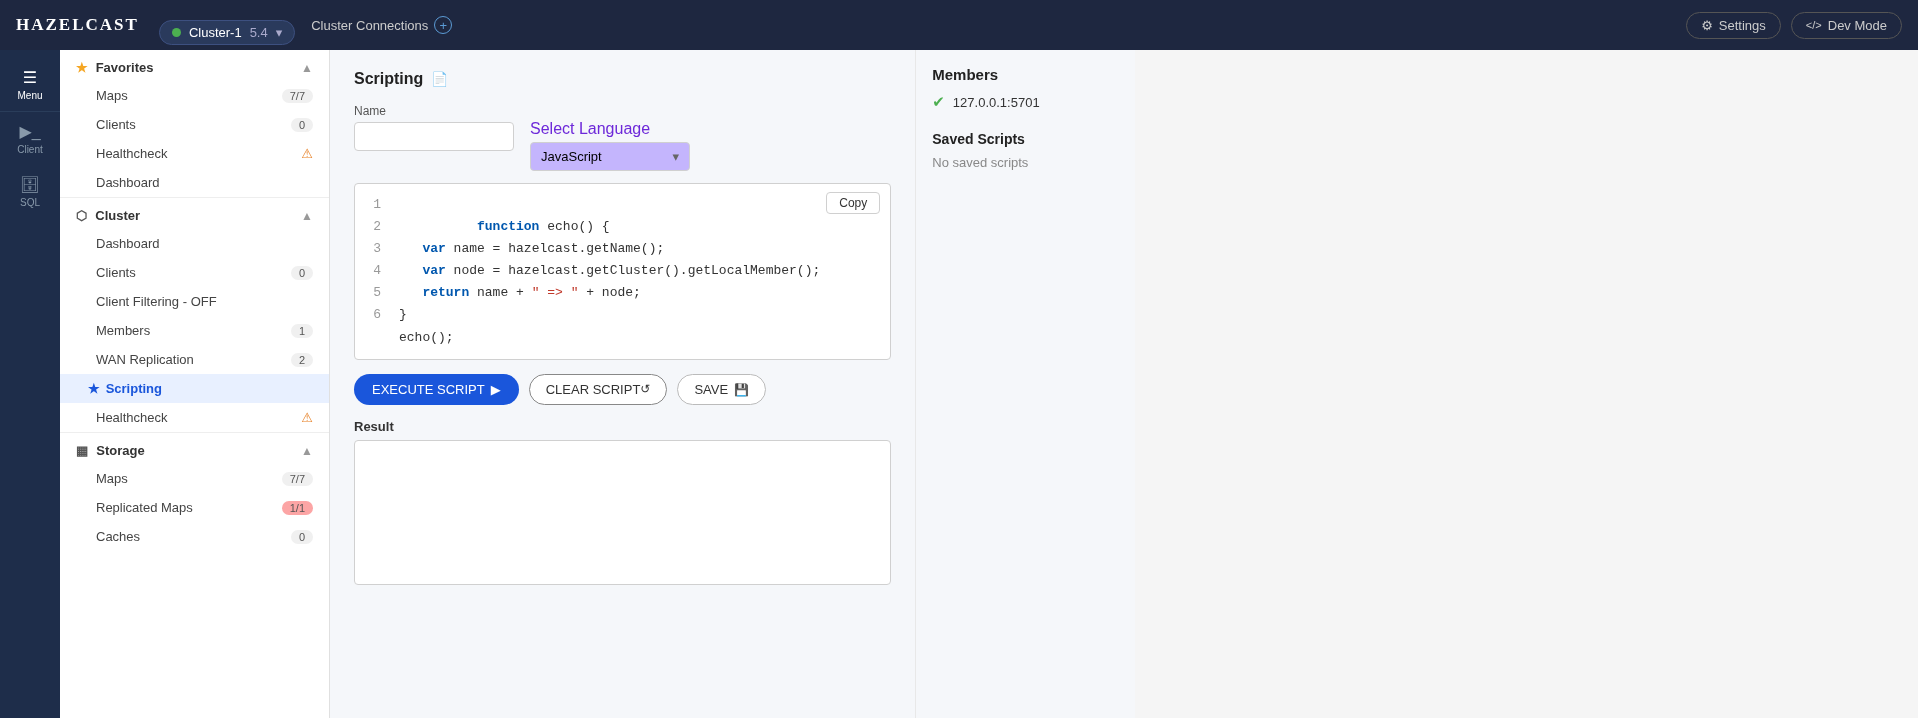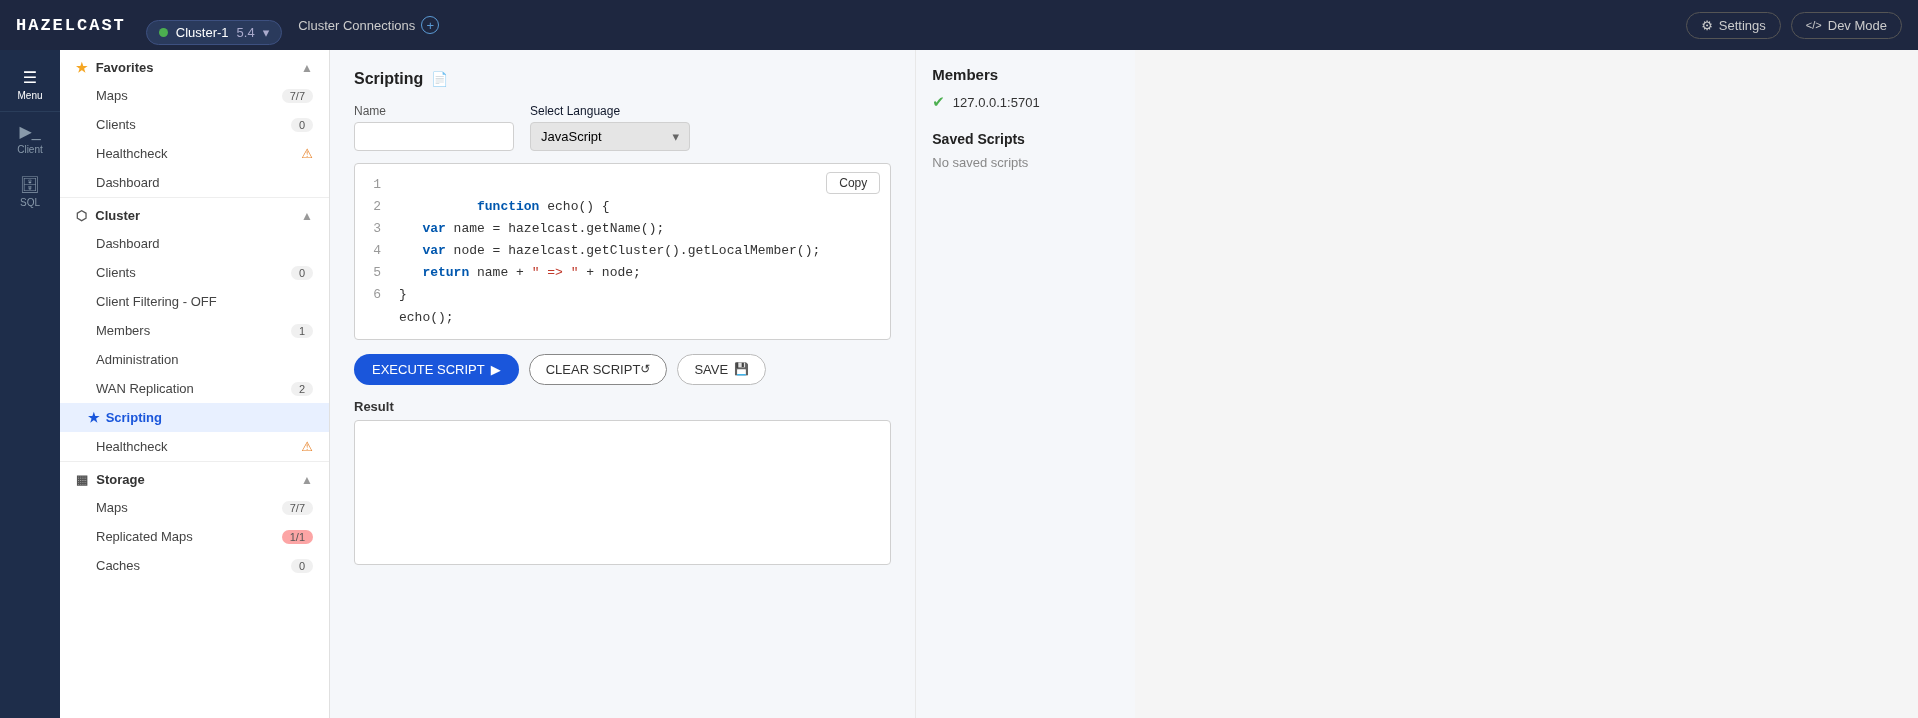--- a/index.html
+++ b/index.html
@@ -2,21 +2,21 @@
 <html><head>
   <meta charset="utf-8">
   <style>
     * { box-sizing: border-box; margin: 0; padding: 0; }
     body { font-family: -apple-system, BlinkMacSystemFont, 'Segoe UI', sans-serif; font-size: 13px; background: #f5f5f5; display: flex; height: 718px; overflow: hidden; }
   </style>
 </head>
 <body>
 
 <div style="position:fixed;top:0;left:0;right:0;height:50px;background:#1e2740;display:flex;align-items:center;z-index:200;">
-  <div style="padding:0 16px;color:white;font-size:17px;font-weight:700;letter-spacing:2px;font-family:Liberation Mono, monospace;">HAZELCAST</div>
+  <div style="padding:0 16px;color:white;font-size:17px;font-weight:700;letter-spacing:2px;font-family:Liberation Serif, serif;">HAZELCAST</div>
 
   <div style="display:flex;align-items:center;background:#2a3a5c;border:1px solid #3d5080;border-radius:20px;padding:4px 12px;color:white;font-size:13px;gap:8px;cursor:pointer;margin-left:4px;margin-top:15px;">
     <span style="width:9px;height:9px;background:#4caf50;border-radius:50;display:inline-block;border-radius:50%;"></span>
     <span>Cluster-1</span>
     <span style="color:#aac;">5.4</span>
     <span style="color:#aac;">▾</span>
   </div>
 
   <div style="display:flex;align-items:center;gap:6px;color:#ccc;margin-left:16px;font-size:13px;cursor:pointer;">
     <span>Cluster Connections</span>
@@ -97,23 +97,20 @@
         <span style="background:#f0f0f0;color:#555;border-radius:10px;padding:1px 8px;font-size:11px;">0</span>
       </div>
       <div style="display:flex;align-items:center;justify-content:space-between;padding:7px 16px 7px 36px;cursor:pointer;color:#444;font-size:13px;">
         <span>Client Filtering - OFF</span>
       </div>
       <div style="display:flex;align-items:center;justify-content:space-between;padding:7px 16px 7px 36px;cursor:pointer;color:#444;font-size:13px;">
         <span>Members</span>
         <span style="background:#f0f0f0;color:#555;border-radius:10px;padding:1px 8px;font-size:11px;">1</span>
       </div>
       <div style="display:flex;align-items:center;justify-content:space-between;padding:7px 16px 7px 36px;cursor:pointer;color:#444;font-size:13px;">
-        <span>Administration</span>
-      </div>
-      <div style="display:flex;align-items:center;justify-content:space-between;padding:7px 16px 7px 36px;cursor:pointer;color:#444;font-size:13px;">
         <span>WAN Replication</span>
         <span style="background:#f0f0f0;color:#555;border-radius:10px;padding:1px 8px;font-size:11px;">2</span>
       </div>
       <div style="display:flex;align-items:center;justify-content:space-between;padding:7px 16px 7px 28px;cursor:pointer;color:#1a56db;font-size:13px;font-weight:600;background:#e8f0ff;">
         <div style="display:flex;align-items:center;gap:6px;">
           <span style="color:#1a56db;font-size:13px;">★</span>
           <span>Scripting</span>
         </div>
       </div>
       <div style="display:flex;align-items:center;justify-content:space-between;padding:7px 16px 7px 36px;cursor:pointer;color:#444;font-size:13px;">
@@ -153,22 +150,22 @@
       <span>Scripting</span>
       <span style="color:#888;font-size:14px;cursor:pointer;">📄</span>
     </div>
 
     <div style="display:flex;gap:16px;margin-bottom:12px;">
       <div style="display:flex;flex-direction:column;gap:4px;">
         <label style="font-size:12px;color:#555;">Name</label>
         <input type="text" style="border: 1px solid rgb(208, 208, 208); border-radius: 4px; padding: 6px 10px; font-size: 13px; width: 160px; outline: none; background: white;">
       </div>
       <div style="display:flex;flex-direction:column;gap:4px;">
-        <label style="font-size:12px;color:#0f172a;">Select Language</label>
-        <div style="border:1px solid #d0d0d0;border-radius:4px;padding:6px 10px;font-size:13px;background:#e5e5e5;cursor:pointer;display:flex;align-items:center;justify-content:space-between;width:160px;gap:8px;">
+        <label style="font-size:16px;color:#6d28d9;margin-top:16px;">Select Language</label>
+        <div style="border:1px solid #d0d0d0;border-radius:4px;padding:6px 10px;font-size:13px;background:#c4b5fd;cursor:pointer;display:flex;align-items:center;justify-content:space-between;width:160px;gap:8px;">
           <span>JavaScript</span>
           <span style="color:#666;">▾</span>
         </div>
       </div>
     </div>
 
     <div style="background:white;border:1px solid #d0d0d0;border-radius:4px;margin-bottom:14px;position:relative;max-width:920px;">
       <button style="position:absolute;top:8px;right:10px;background:white;border:1px solid #d0d0d0;border-radius:4px;padding:3px 12px;font-size:12px;cursor:pointer;color:#333;">Copy</button>
       <div style="display:flex;padding:10px 0;font-family:'Courier New',monospace;font-size:13px;">
         <div style="color:#999;padding:0 14px;text-align:right;user-select:none;line-height:1.7;min-width:40px;">
@@ -186,21 +183,21 @@
 
     <div style="display:flex;align-items:center;gap:10px;margin-bottom:14px;margin-top:8px;">
       <button style="background:#1a56db;color:white;border:none;border-radius:20px;padding:8px 18px;font-size:13px;cursor:pointer;display:flex;align-items:center;gap:6px;font-weight:500;">
         <span>EXECUTE SCRIPT</span>
         <span>▶</span>
       </button>
       <button style="background:white;color:#333;border:1.5px solid #888;border-radius:20px;padding:7px 16px;font-size:13px;cursor:pointer;display:flex;align-items:center;gap:0;">
         <span>CLEAR SCRIPT</span>
         <span style="font-size:12px;">↺</span>
       </button>
-      <button style="background:white;color:#333;border:1.5px solid #bbb;border-radius:20px;padding:7px 16px;font-size:13px;cursor:pointer;display:flex;align-items:flex-start;gap:6px;">
+      <button style="background:white;color:#333;border:1.5px solid #bbb;border-radius:20px;padding:7px 16px;font-size:13px;cursor:pointer;display:flex;align-items:flex-end;gap:6px;">
         <span>SAVE</span>
         <span style="font-size:12px;">💾</span>
       </button>
     </div>
 
     <div style="font-size:13px;font-weight:600;color:#333;margin-bottom:6px;">Result</div>
     <div style="background:white;border:1px solid #d0d0d0;border-radius:4px;height:145px;max-width:920px;"></div>
 
   </div>
 

